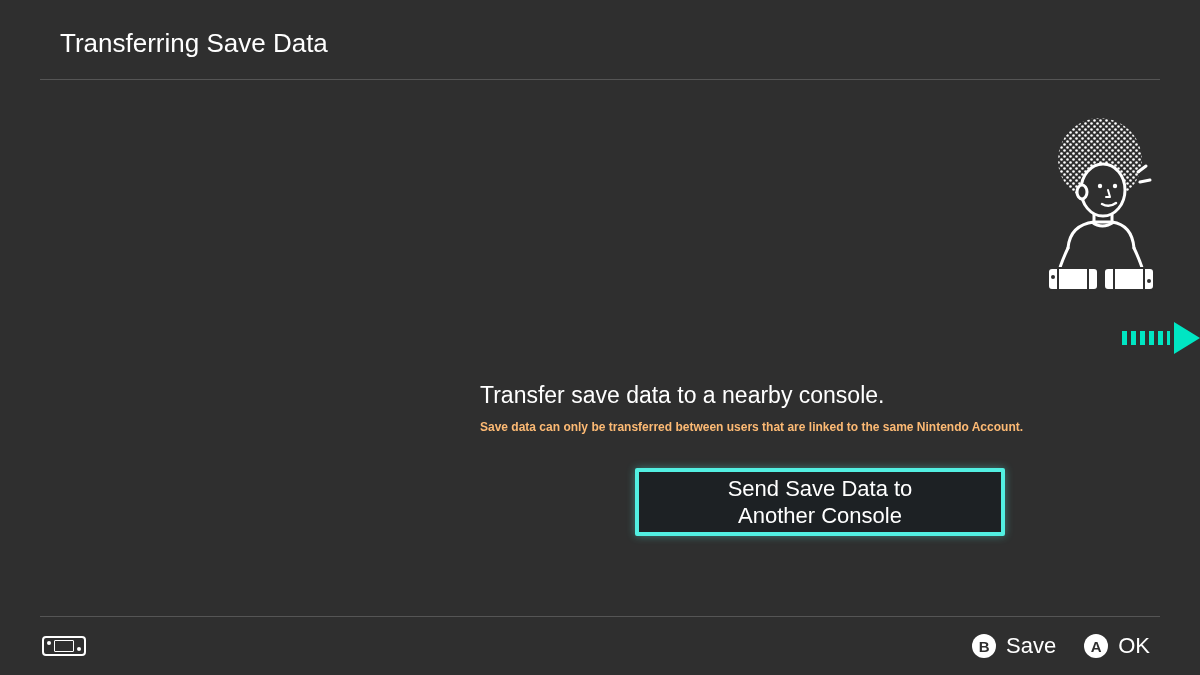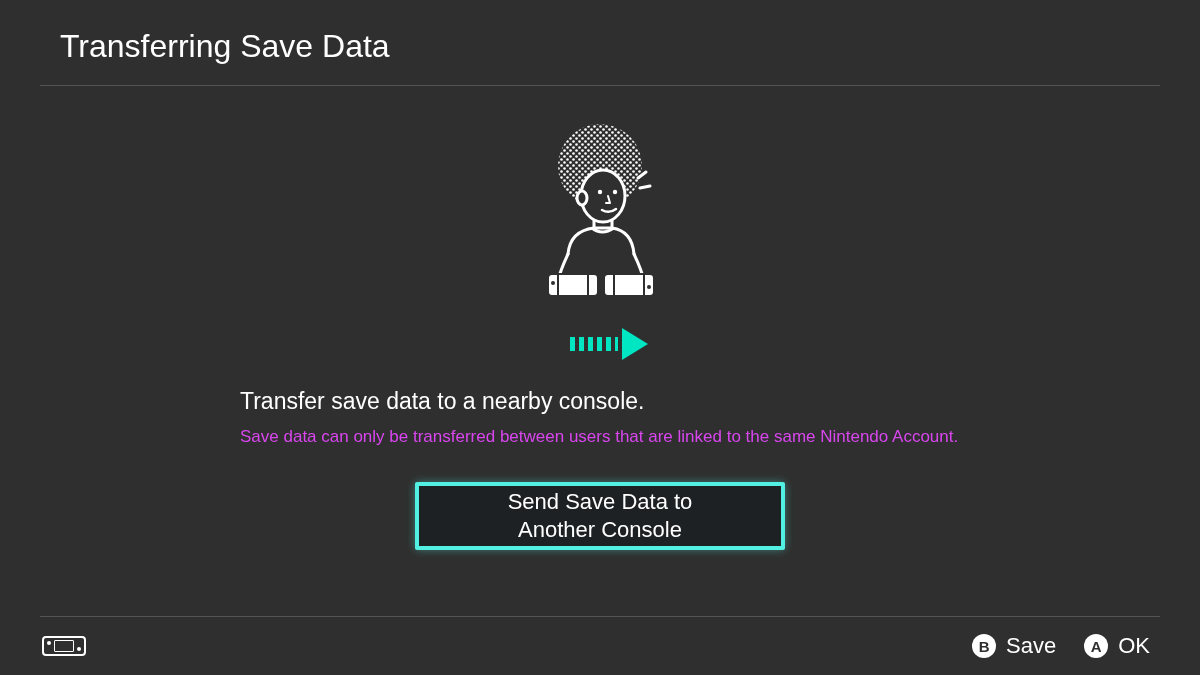--- a/index.html
+++ b/index.html
@@ -9,33 +9,33 @@
       background: #2f2f2f;
       font-family: -apple-system, BlinkMacSystemFont, "Segoe UI", Arial, sans-serif;
       color: #ffffff;
       overflow: hidden;
       position: relative;
     }
     .header {
       padding: 28px 60px 20px 60px;
     }
     .header-title {
-      font-size: 32px;
+      font-size: 26px;
       font-weight: 400;
       color: #ffffff;
     }
     .divider-top {
       height: 1px;
       background: #555555;
       margin: 0 40px;
     }
     .main-content {
       display: flex;
       flex-direction: column;
-      align-items: center;
+      align-items: flex-end;
       padding-top: 30px;
     }
     .illustration {
       width: 200px;
       height: 200px;
       position: relative;
       margin-bottom: 20px;
     }
     .arrow-row {
       display: flex;
@@ -62,23 +62,23 @@
       width: 720px;
       margin-bottom: 32px;
     }
     .description-heading {
       font-size: 23px;
       font-weight: 400;
       color: #ffffff;
       margin-bottom: 10px;
     }
     .description-subtext {
-      font-size: 17px;
-      font-weight: 400;
-      color: #d946ef;
+      font-size: 12px;
+      font-weight: 700;
+      color: #fdba74;
       line-height: 1.45;
     }
     .button-row {
       display: flex;
       gap: 16px;
       width: 760px;
       justify-content: center;
     }
     .option-button {
       width: 370px;

